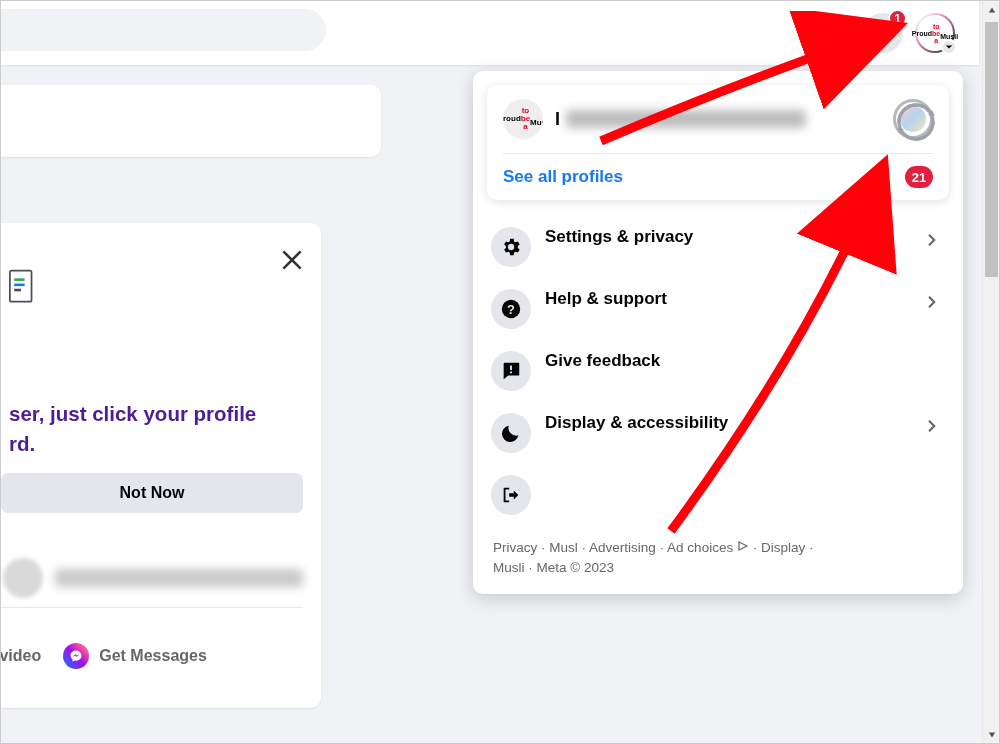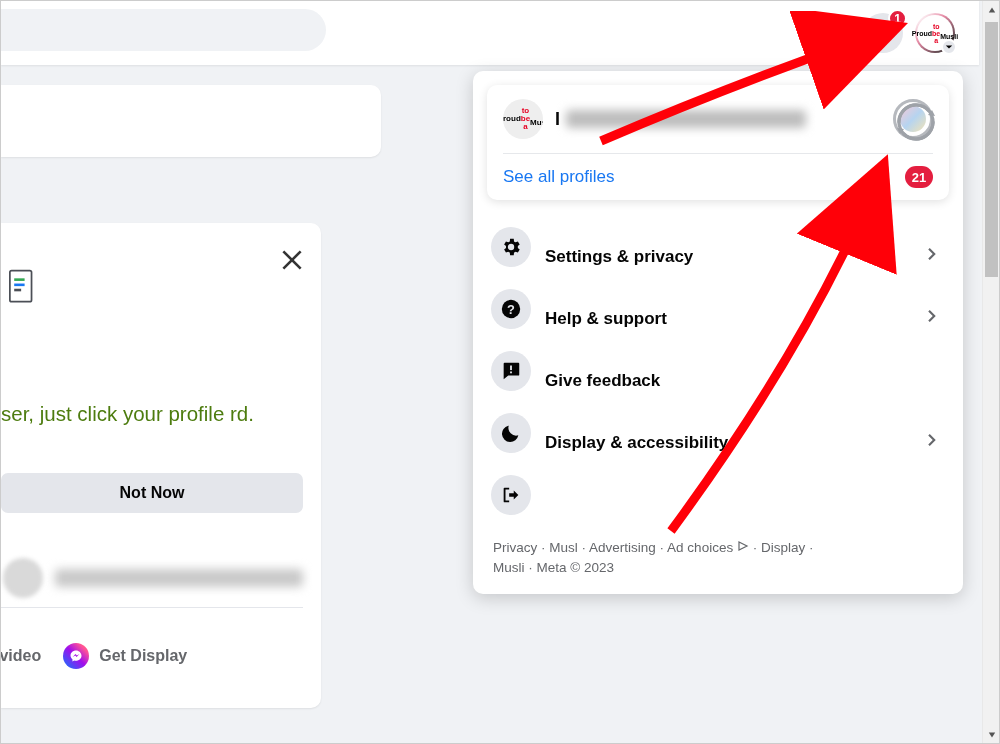--- a/index.html
+++ b/index.html
@@ -26,21 +26,21 @@
   .scroll-up{ top:0; } .scroll-down{ bottom:0; }
   .scroll-up svg, .scroll-down svg { width:8px; height:8px; fill:#555; }
   .scroll-thumb { position:absolute; left:2px; top:21px; width:13px; height:255px; background:#c1c1c1; border-radius:0; }
 
   
   .left-card-top { position:absolute; left:0; top:84px; width:380px; height:72px; background:#fff; border-radius:0 10px 10px 0; box-shadow:0 1px 2px rgba(0,0,0,0.08); }
   .left-card-main { position:absolute; left:0; top:222px; width:320px; height:485px; background:#fff; border-radius:0 10px 10px 0; box-shadow:0 1px 2px rgba(0,0,0,0.08); padding: 18px 18px; }
   .close-x { position:absolute; top:246px; left:278px; cursor:pointer; }
   .close-x svg { width:26px; height:26px; stroke:#333; stroke-width:2.4; }
   .doc-icon { position:absolute; left:8px; top:268px; width:26px; height:36px; }
-  .left-text { position:absolute; left:0; top:398px; width:265px; font-size:20.5px; color:#4d7c0f; line-height:30px; font-weight:400; }
+  .left-text { position:absolute; left:8px; top:398px; width:265px; font-size:20.5px; color:#4c1d95; line-height:30px; font-weight:700; }
   .not-now-btn { position:absolute; left:0; top:472px; width:302px; height:40px; border-radius:7px; background:#e4e6eb; display:flex; align-items:center; justify-content:center; font-weight:600; font-size:16px; color:#050505; cursor:pointer; }
   .blur-row { position:absolute; left:0; top:557px; width:302px; height:50px; display:flex; align-items:center; gap:12px; border-bottom:1px solid #e4e6eb; padding-bottom:10px; }
   .blur-row .mini-av{ width:40px; height:40px; border-radius:50%; background:#d9d9d9; filter:blur(2px); flex:0 0 auto; margin-left:2px;}
   .blur-row .blur-line{ flex:1; height:18px; background:#c9c9c9; filter:blur(5px); border-radius:4px; }
   .bottom-row { position:absolute; left:-6px; top:642px; width:320px; display:flex; align-items:center; gap:22px; font-size:16px; color:#65676b; font-weight:600; }
   .bottom-row .mess-ico { width:26px; height:26px; border-radius:50%; background:linear-gradient(45deg,#0a7cff 0%,#a10eeb 50%,#ff5297 80%,#ff7061 100%); display:flex; align-items:center; justify-content:center; }
   .bottom-row .mess-ico svg{ width:14px; height:14px; fill:#fff; }
 
   
   .panel { position:absolute; right:36px; top:70px; width:490px; background:#fff; border-radius:10px; box-shadow:0 4px 18px rgba(0,0,0,0.18); padding:14px 14px 10px 14px; }
@@ -49,25 +49,25 @@
   .avatar-sm { width:40px; height:40px; border-radius:50%; background:#eee; display:flex; align-items:center; justify-content:center; font-size:8px; font-weight:900; text-align:center; line-height:8px; overflow:hidden;}
   .avatar-sm span.red{ color:#e60023; }
   .profile-name { flex:1; display:flex; align-items:center; gap:6px; font-size:18px; font-weight:600; color:#050505; }
   .profile-name .blurred { display:inline-block; width:240px; height:18px; background:#bdbdbd; filter:blur(5px); border-radius:4px; }
   .switch-icon { width:40px; height:40px; border-radius:50%; border:3px solid #b6b9be; display:flex; align-items:center; justify-content:center; position:relative; cursor:pointer; }
   .switch-icon .inner-av{ width:26px; height:26px; border-radius:50%; background:linear-gradient(135deg,#f7c9d6,#b6d4f0,#f3e4b5); }
   .switch-icon svg.ring{ position:absolute; inset:-3px; width:46px; height:46px; }
 
   .profile-divider { height:1px; background:#e6e8eb; margin:14px 0 12px 0; }
   .see-all-row { display:flex; align-items:center; justify-content:space-between; }
-  .see-all { color:#1877f2; font-weight:400; font-size:17px; cursor:pointer; }
+  .see-all { color:#1877f2; font-weight:700; font-size:17px; cursor:pointer; }
   .count-badge { background:#e41e3f; color:#fff; font-size:13px; font-weight:700; height:22px; min-width:28px; padding:0 6px; border-radius:11px; display:flex; align-items:center; justify-content:center; }
 
   .menu { margin-top:16px; }
-  .menu-item { display:flex; align-items:flex-end; gap:14px; padding:11px 4px; border-radius:8px; cursor:pointer; }
+  .menu-item { display:flex; align-items:flex-start; gap:14px; padding:11px 4px; border-radius:8px; cursor:pointer; }
   .menu-icon { width:40px; height:40px; border-radius:50%; background:#e4e6eb; display:flex; align-items:center; justify-content:center; }
   .menu-icon svg{ width:22px; height:22px; fill:#050505; }
   .menu-label { flex:1; font-size:17px; font-weight:600; color:#050505; }
   .chev { width:26px; height:26px; display:flex; align-items:center; justify-content:center; }
   .chev svg{ width:18px; height:18px; fill:#65676b; }
 
   .footer { margin-top:8px; padding:4px 6px 6px 6px; font-size:13.5px; color:#65676b; line-height:20px; }
   .footer span { cursor:pointer;text-align:right; }
   .footer .dot::before{ content:" · "; }
   .adtri { display:inline-block; vertical-align:middle; }
@@ -146,21 +146,21 @@
 </div>
 
 <div class="bottom-row">
   <span>/video</span>
   <div style="display:flex;align-items:center;gap:10px;">
     <div class="mess-ico">
       <svg viewBox="0 0 28 28">
           <path d="M14 3C8 3 3 7.5 3 13c0 3 1.5 5.7 3.9 7.5V25l3.5-1.9c1.1.3 2.3.4 3.6.4 6 0 11-4.5 11-10S20 3 14 3zm1.2 12.9l-2.7-2.9-5.2 2.9 5.7-6 2.7 2.9 5.2-2.9-5.7 6z"></path>
         </svg>
     </div>
-    <span>Get Display</span>
+    <span>Get Messages</span>
   </div>
 </div>
 
 <div class="panel">
   <div class="profile-card">
     <div class="profile-row">
       <div class="avatar-sm">Proud<br><span class="red">to be a</span><br>Musl</div>
       <div class="profile-name">
         <span>I</span>
         <span class="blurred"></span>

